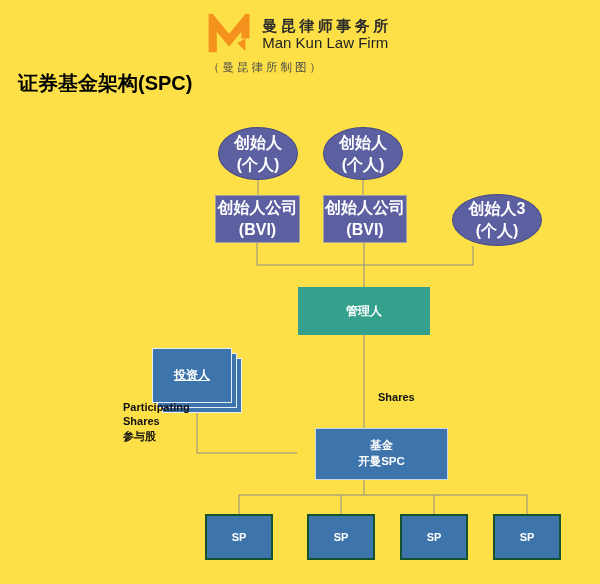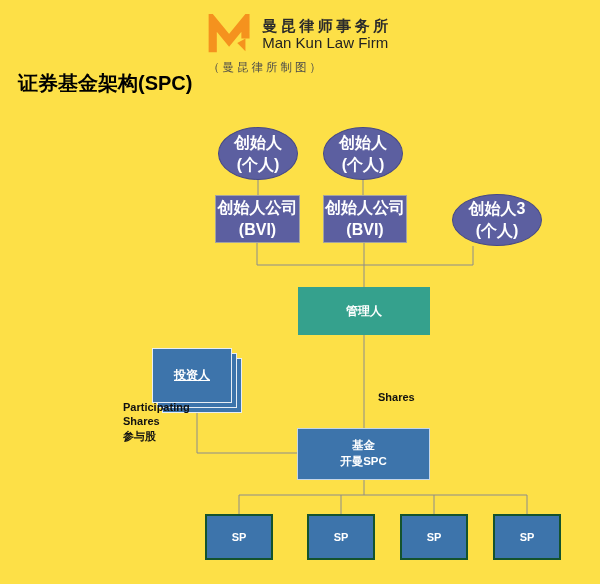--- a/index.html
+++ b/index.html
@@ -18,21 +18,21 @@
   .page-title{position:absolute;left:18px;top:70px;font-size:20px;font-weight:bold;color:#000;}
   
   .wires{position:absolute;left:0;top:0;width:600px;height:584px;}
   .wires path{stroke:#8c8c8c;stroke-width:1;fill:none;}
   
   .node{position:absolute;display:flex;flex-direction:column;justify-content:center;align-items:center;
         text-align:center;color:#fff;font-weight:bold;font-size:16px;line-height:1.35;box-sizing:border-box;}
   .ellipse{background:#5c5fa0;border:1px solid #474a86;border-radius:50%;}
   .p-rect{background:#5c5fa0;border:1px solid #a3a3a3;}
   .t-rect{background:#35a18d;border:1px solid #35a18d;}
-  .b-rect{background:#3d74ab;border:1px solid #c5d6e8;}
+  .b-rect{background:#3d74ab;border:1px solid #c5d6e8;margin-left:18px;}
   .sp-rect{background:#3d74ab;border:2px solid #14532d;font-size:11px;}
   .stack-layer{position:absolute;width:80px;height:55px;background:#3d74ab;border:1px solid #e8eef5;box-sizing:border-box;}
   
   .edge-label{position:absolute;font-size:11px;font-weight:bold;color:#111;line-height:1.3;}
 </style>
 </head>
 <body>
 
 <div class="canvas">
 

